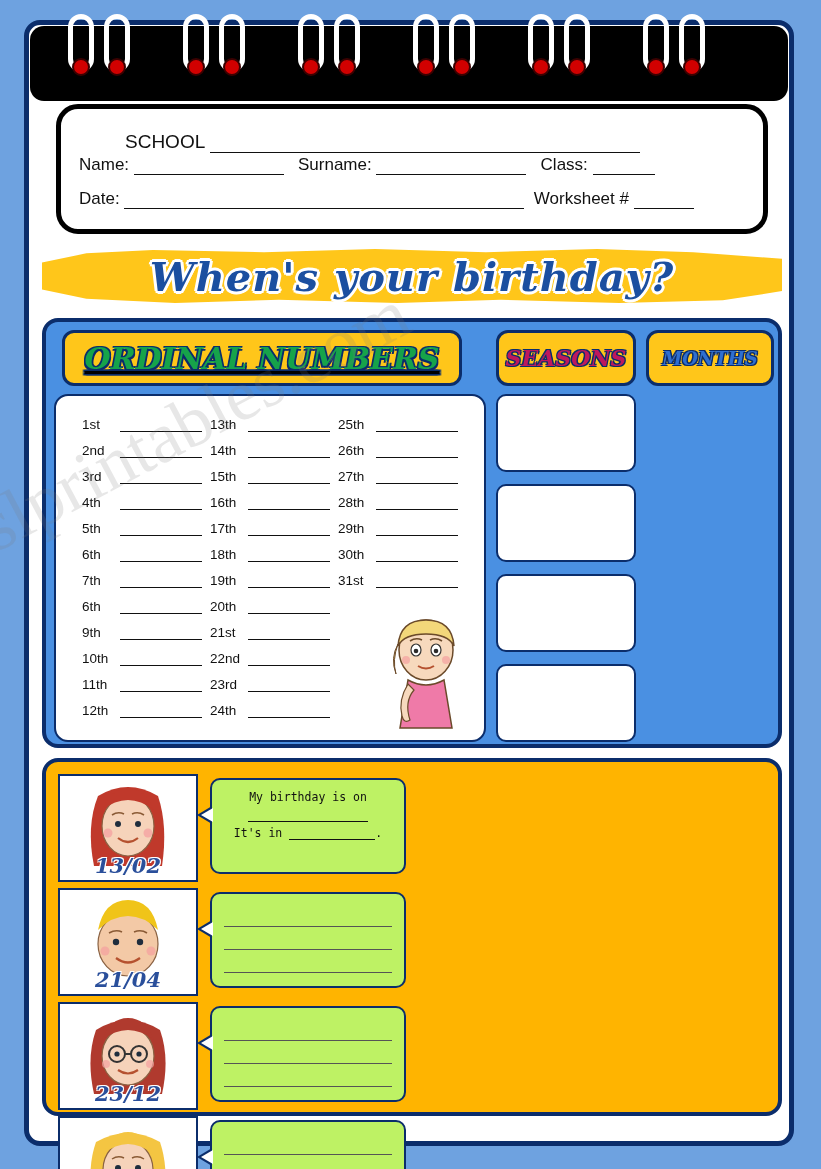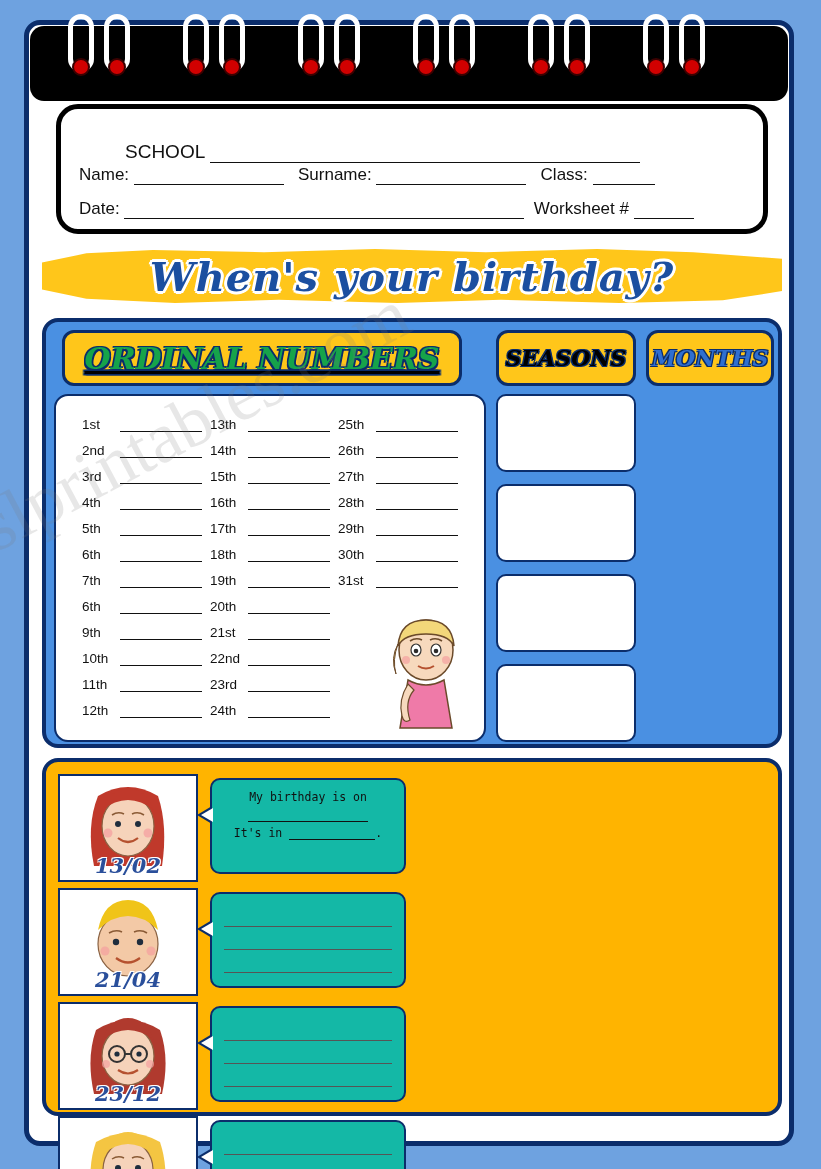--- a/index.html
+++ b/index.html
@@ -37,21 +37,21 @@
     background:#d10000;border:2px solid #3b0000;box-sizing:border-box;
   }
   
   .header-card{
     position:absolute;left:56px;top:104px;width:712px;height:130px;
     border:5px solid #000;border-radius:22px;background:#fff;
     box-sizing:border-box;
     padding:10px 18px 0 18px;
   }
   .hdr-line{font-size:17px;color:#111;margin:0 0 2px 0;white-space:nowrap;}
-  .hdr-school{font-size:19px;padding-left:46px;margin-top:22px;}
+  .hdr-school{font-size:19px;padding-left:46px;margin-top:12px;}
   .rule{display:inline-block;border-bottom:1.6px solid #111;vertical-align:bottom;height:15px;}
   
   .banner{
     position:absolute;left:42px;top:243px;width:804px;height:66px;
   }
   .banner-bg{
     position:absolute;left:0;top:6px;width:740px;height:54px;
     background:#ffc61a;border-radius:6px;
     clip-path:polygon(0% 25%,6% 8%,15% 2%,30% 6%,45% 0%,60% 6%,75% 0%,88% 6%,100% 18%,100% 78%,92% 95%,78% 100%,62% 94%,48% 100%,32% 94%,18% 100%,6% 92%,0% 75%);
   }
@@ -80,25 +80,25 @@
   .ord-title{left:16px;top:8px;width:400px;height:56px;text-decoration:underline;}
   .sea-title{left:450px;top:8px;width:140px;height:56px;}
   .mon-title{left:600px;top:8px;width:128px;height:56px;}
   .ord-title span{
     font-family:"DejaVu Serif", serif;font-weight:bold;font-style:italic;font-size:30px;
     color:#16a34a;
     text-shadow:-1.5px -1.5px 0 #0b2d6b,1.5px -1.5px 0 #0b2d6b,-1.5px 1.5px 0 #0b2d6b,1.5px 1.5px 0 #0b2d6b;
   }
   .sea-title span{
     font-family:"DejaVu Serif", serif;font-weight:bold;font-style:italic;font-size:22px;
-    color:#000000;
+    color:#be185d;
     text-shadow:-1.2px -1.2px 0 #0b2d6b,1.2px -1.2px 0 #0b2d6b,-1.2px 1.2px 0 #0b2d6b,1.2px 1.2px 0 #0b2d6b;
   }
   .mon-title span{
-    font-family:"DejaVu Serif", serif;font-weight:bold;font-style:italic;font-size:22px;
+    font-family:"DejaVu Serif", serif;font-weight:bold;font-style:italic;font-size:18px;
     color:#2f6fd0;
     text-shadow:-1.2px -1.2px 0 #0b2d6b,1.2px -1.2px 0 #0b2d6b,-1.2px 1.2px 0 #0b2d6b,1.2px 1.2px 0 #0b2d6b;
   }
   .ord-box{
     position:absolute;left:8px;top:72px;width:432px;height:348px;
     background:#fff;border:2px solid #0b2d6b;border-radius:14px;
     box-sizing:border-box;padding:10px 26px;
   }
   .ord-cols{display:flex;gap:8px;height:100%;}
   .ord-col{flex:1;}
@@ -142,21 +142,21 @@
     position:relative;overflow:hidden;flex:0 0 136px;
   }
   .date-lbl{
     position:absolute;left:0;right:0;bottom:2px;text-align:center;
     font-family:"DejaVu Serif", serif;font-style:italic;font-weight:bold;
     font-size:21px;color:#2a4f9b;
     text-shadow:-1px -1px 0 #fff,1px -1px 0 #fff,-1px 1px 0 #fff,1px 1px 0 #fff;
   }
   .bubble{
     position:relative;margin-left:12px;flex:1;height:96px;align-self:center;
-    background:#14b8a6;border:2px solid #0b2d6b;border-radius:10px;
+    background:#bef264;border:2px solid #0b2d6b;border-radius:10px;
     box-sizing:border-box;padding:10px 12px;
   }
   .bubble:before{
     content:"";position:absolute;left:-15px;top:26px;
     width:0;height:0;border-top:9px solid transparent;border-bottom:9px solid transparent;
     border-right:15px solid #0b2d6b;
   }
   .bubble:after{
     content:"";position:absolute;left:-11px;top:28px;
     width:0;height:0;border-top:7px solid transparent;border-bottom:7px solid transparent;

